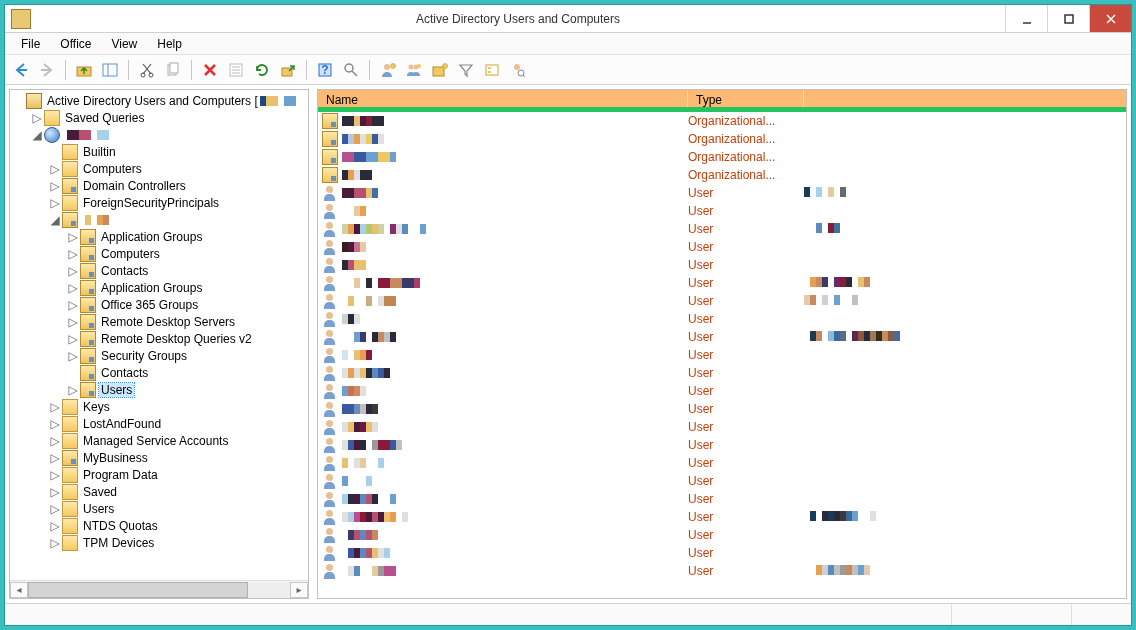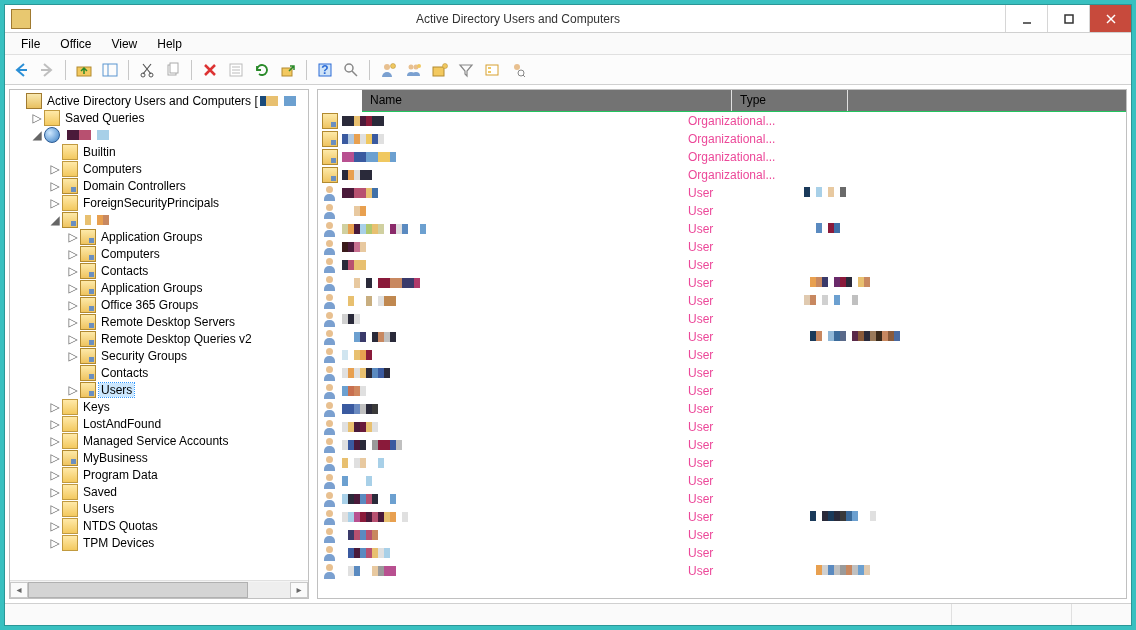--- a/index.html
+++ b/index.html
@@ -46,27 +46,27 @@
 .pixbar { height:10px; display:inline-flex; gap:0; }
 .pixbar i{ width:6px; height:10px; display:inline-block;}
 
 
 .hscroll { height:18px; border-top:1px solid #e0e0e0; background:#f4f4f4; display:flex; align-items:center;}
 .hscroll .arrow{width:18px;height:16px;border:1px solid #c8c8c8;background:#fafafa;display:flex;align-items:center;justify-content:center;font-size:10px;color:#666;}
 .hscroll .track{flex:1;background:#eee;height:16px;position:relative;}
 .hscroll .thumb{position:absolute;left:0;top:0;bottom:0;width:220px;background:#d4d4d4;border:1px solid #b0b0b0;}
 
 
-.listhdr { display:flex; height:22px; border-bottom:1px solid #22c55e; background:#737373;margin-left:44px;}
+.listhdr { display:flex; height:22px; border-bottom:5px solid #22c55e; background:#fdba74;}
 .listhdr div{ padding:3px 8px; border-right:1px solid #e0e0e0;}
 .col-n{width:370px;} .col-t{width:116px;} .col-d{flex:1;}
 .listbody{flex:1;overflow:auto;}
 .lrow{display:flex;height:18px;align-items:center;cursor:pointer;}
 .cell-n{width:370px;display:flex;align-items:center;padding-left:4px;gap:4px;}
-.cell-t{width:116px;color:#ec4899;}
+.cell-t{width:116px;color:#c2410c;}
 .cell-d{flex:1;}
 .licon{width:16px;height:16px;flex-shrink:0;}
 .usericon{width:16px;height:16px;position:relative;flex-shrink:0;}
 .usericon::before{content:"";position:absolute;top:1px;left:4px;width:7px;height:7px;background:#e8c090;border-radius:50%;}
 .usericon::after{content:"";position:absolute;bottom:0;left:2px;width:11px;height:7px;background:#7aa0d0;border-radius:5px 5px 0 0;}
 
 
 .status { height:22px; border-top:1px solid #d0d0d0; background:#fafafa; display:flex;}
 .status div{border-left:1px solid #e0e0e0; min-width:120px;}
 .status div:first-child{flex:1;border-left:none;}

